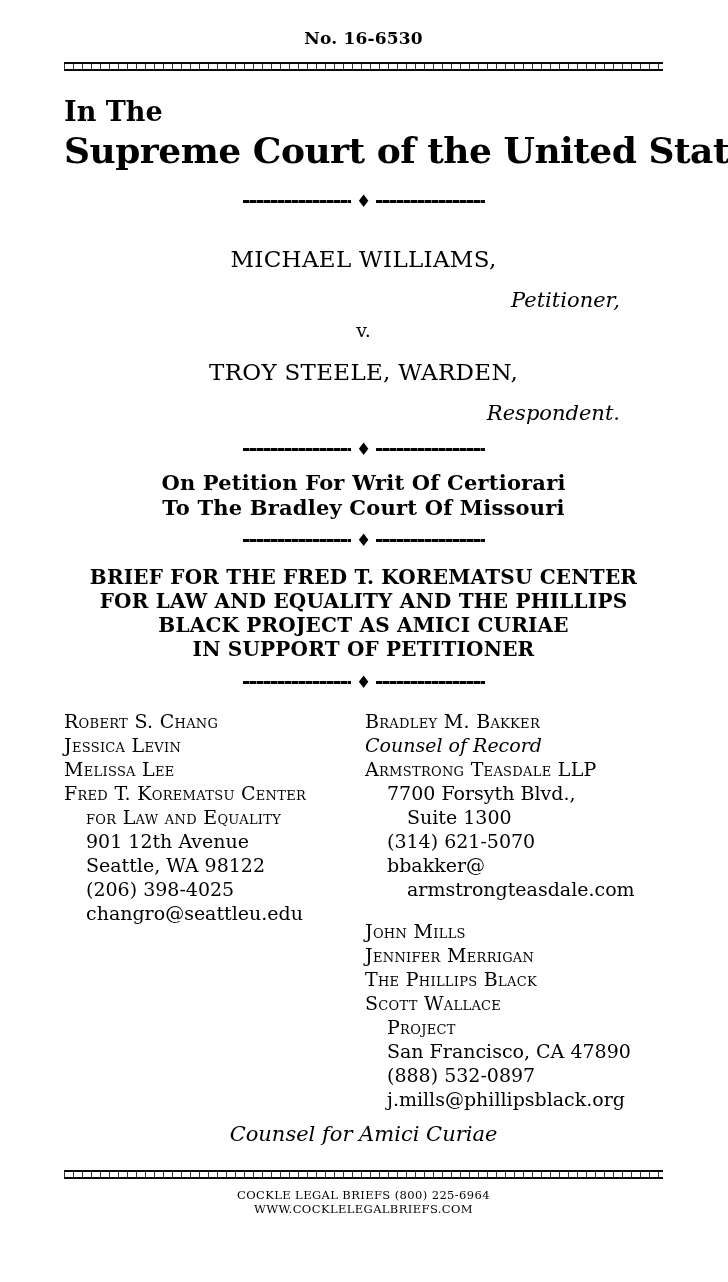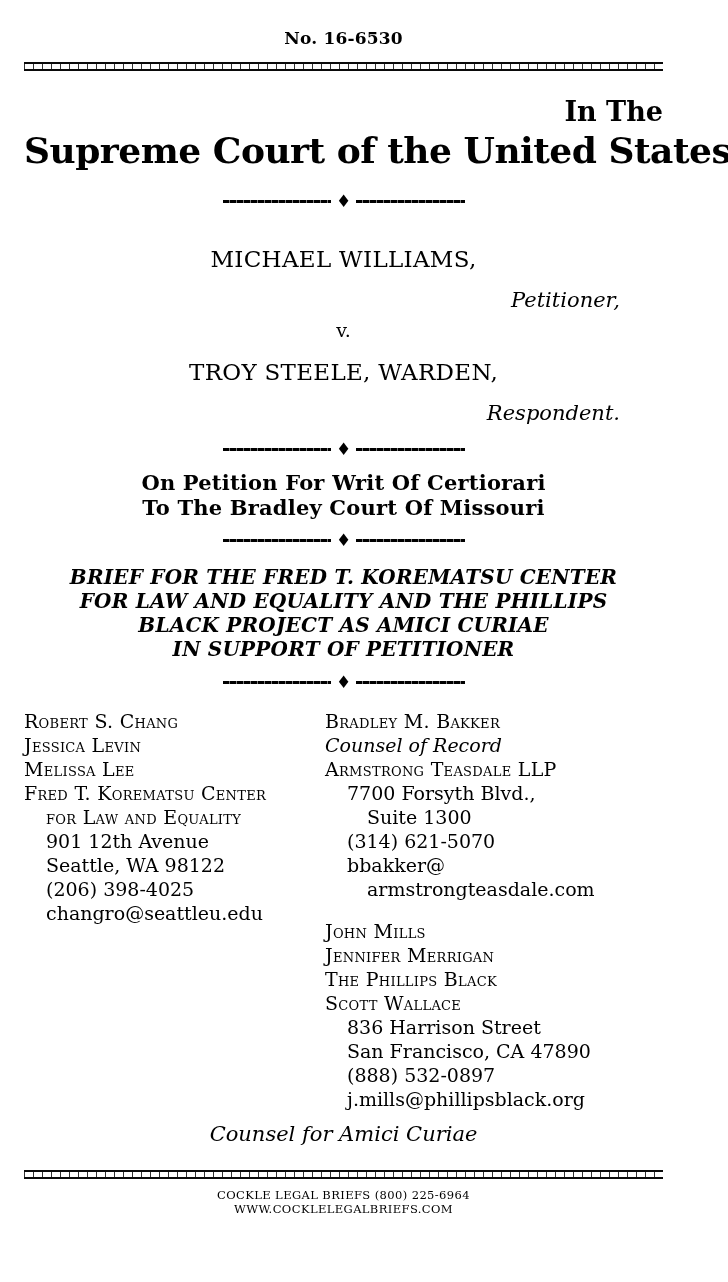--- a/index.html
+++ b/index.html
@@ -2,56 +2,56 @@
 <html><head>
 <meta charset="utf-8">
 <style>
   html, body { margin: 0; padding: 0; }
   body {
     width: 728px; height: 1282px;
     background: #ffffff; color: #000000;
     font-family: "DejaVu Serif", "Liberation Serif", serif;
     overflow: hidden;
   }
-  .page { box-sizing: border-box; width: 728px; height: 1282px; padding: 28px 65px 20px 24px; }
+  .page { box-sizing: border-box; width: 728px; height: 1282px; padding: 28px 65px 20px 64px; }
 
   
   .docket { text-align: center; font-weight: bold; font-size: 17px; line-height: 21px; margin-bottom: 13px; letter-spacing: .2px; }
 
   
   .rule {
     height: 5px;
     border-top: 2px solid #0a0a0a;
     border-bottom: 2px solid #0a0a0a;
     background: repeating-linear-gradient(90deg, rgba(0,0,0,.8) 0 1px, transparent 1px 9px);
   }
 
   
-  .court-head { text-align: right; margin-top: 26px; }
+  .court-head { text-align: left; margin-top: 26px; }
   .in-the { font-size: 27px; font-weight: bold; line-height: 30px; }
   .court-name { font-size: 36px; font-weight: bold; line-height: 42px; margin-top: 2px; letter-spacing: -0.5px; white-space: nowrap; }
 
   
   .divider { display: flex; align-items: center; justify-content: center; width: 242px; margin: 0 auto; gap: 5px; height: 16px; }
   .divider .seg { flex: 1; height: 3px; background: repeating-linear-gradient(90deg, #000 0 6px, rgba(0,0,0,.5) 6px 7px); }
   .divider .diamond { font-size: 17px; line-height: 16px; }
   .div-after-court { margin-top: 22px; }
   .div-after-caption { margin-top: 14px; }
   .div-after-petition { margin-top: 12px; }
   .div-after-brief { margin-top: 13px; }
 
   
   .party { text-align: center; font-size: 23px; line-height: 28px; letter-spacing: .3px; }
   .party-petitioner { margin-top: 36px; }
   .party-respondent { margin-top: 16px; }
   .role { text-align: right; font-style: italic; font-size: 21px; line-height: 28px; padding-right: 43px; margin-top: 13px; }
   .versus { text-align: center; font-size: 19px; line-height: 24px; margin-top: 4px; }
 
   .petition { text-align: center; font-weight: bold; font-size: 21px; line-height: 25px; margin-top: 13px; letter-spacing: .2px; }
-  .brief-title { text-align: center; font-weight: bold; font-size: 20px; line-height: 24px; margin-top: 17px; letter-spacing: .2px; font-style: italic; }
+  .brief-title { text-align: center; font-weight: bold; font-size: 20px; line-height: 24px; margin-top: 17px; letter-spacing: .2px; }
 
   
   .counsel { display: grid; grid-template-columns: 301px 1fr; margin-top: 19px; font-size: 19px; }
   .cline { line-height: 24px; white-space: nowrap; }
   .sc { font-variant: small-caps; letter-spacing: .3px; }
   .it { font-style: italic; }
   .ind1 { padding-left: 22px; }
   .ind2 { padding-left: 42px; }
   .block2 { margin-top: 18px; }
 
@@ -137,21 +137,21 @@
         <div class="cline ind2">Suite 1300</div>
         <div class="cline ind1">(314) 621-5070</div>
         <div class="cline ind1">bbakker@</div>
         <div class="cline ind2">armstrongteasdale.com</div>
       </div>
       <div class="block2">
         <div class="cline sc">John Mills</div>
         <div class="cline sc">Jennifer Merrigan</div>
         <div class="cline sc">The Phillips Black</div>
         <div class="cline sc">Scott Wallace</div>
-        <div class="cline ind1">836 Harrison Street</div>
+        <div class="cline sc ind1">Project</div>
         <div class="cline ind1">San Francisco, CA 47890</div>
         <div class="cline ind1">(888) 532-0897</div>
         <div class="cline ind1">j.mills@phillipsblack.org</div>
       </div>
     </div>
   </div>
 
   <div class="counsel-footer">Counsel for Amici Curiae</div>
 
   <div class="rule bottom-rule"></div>

